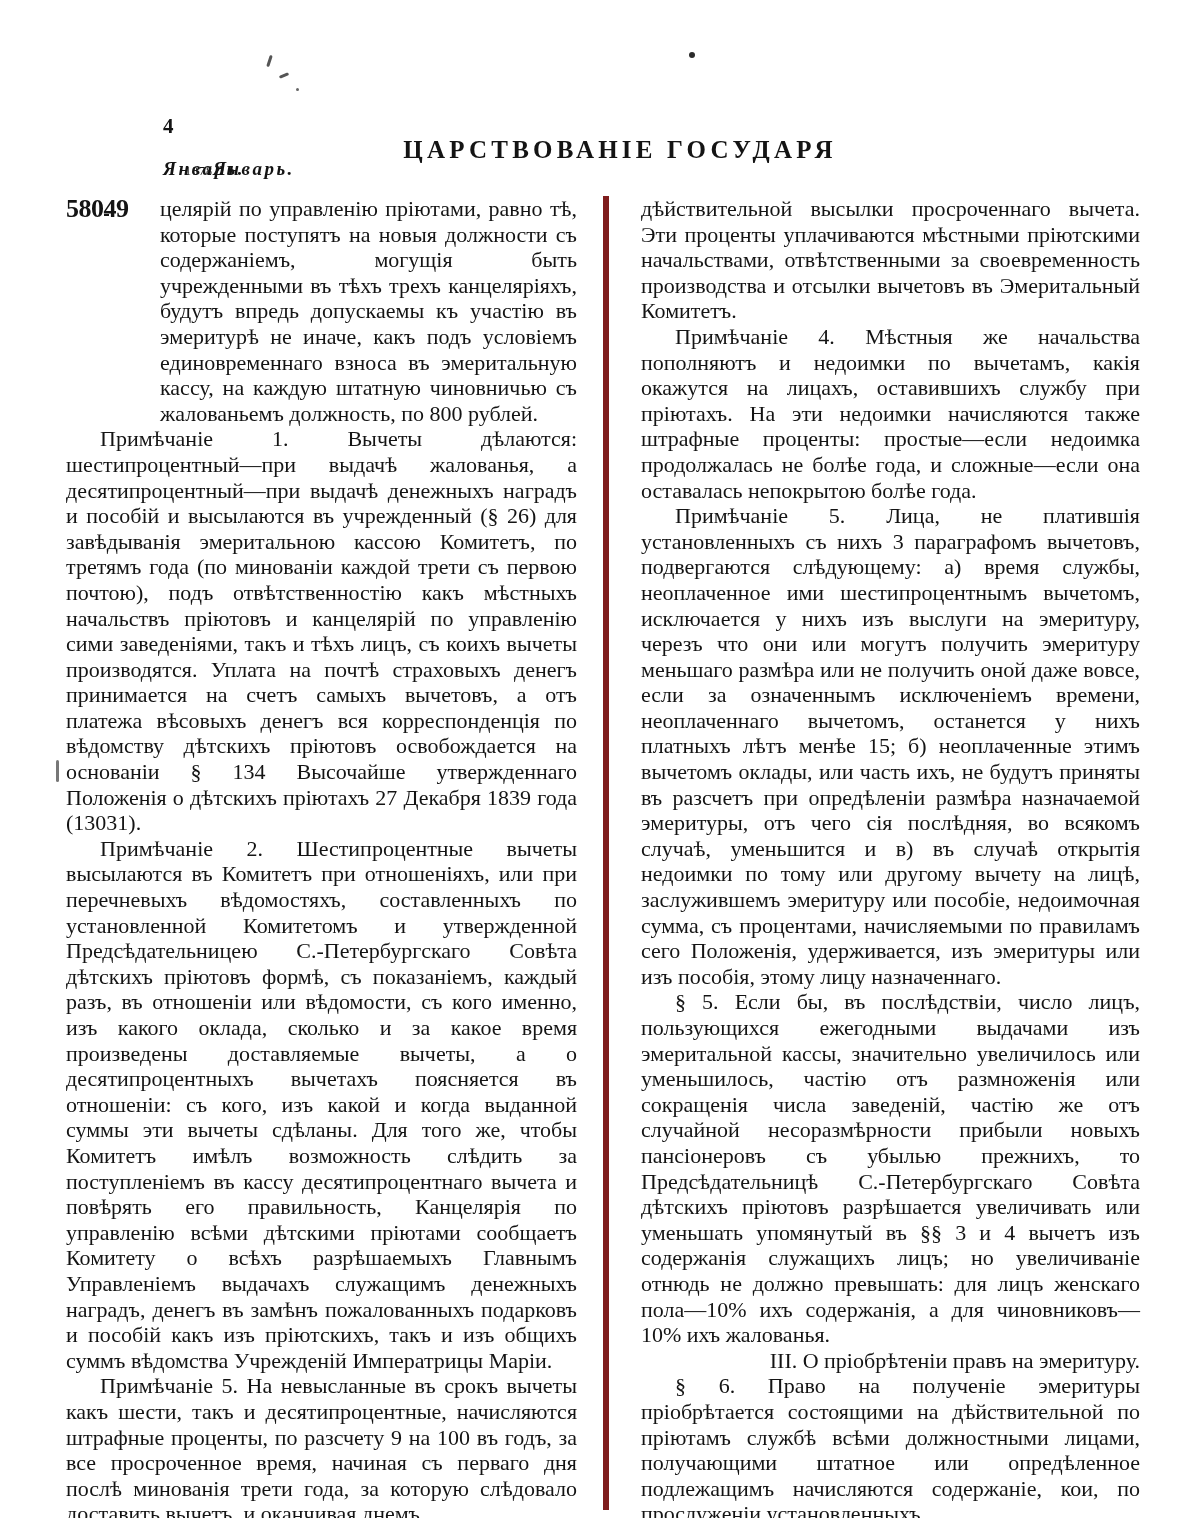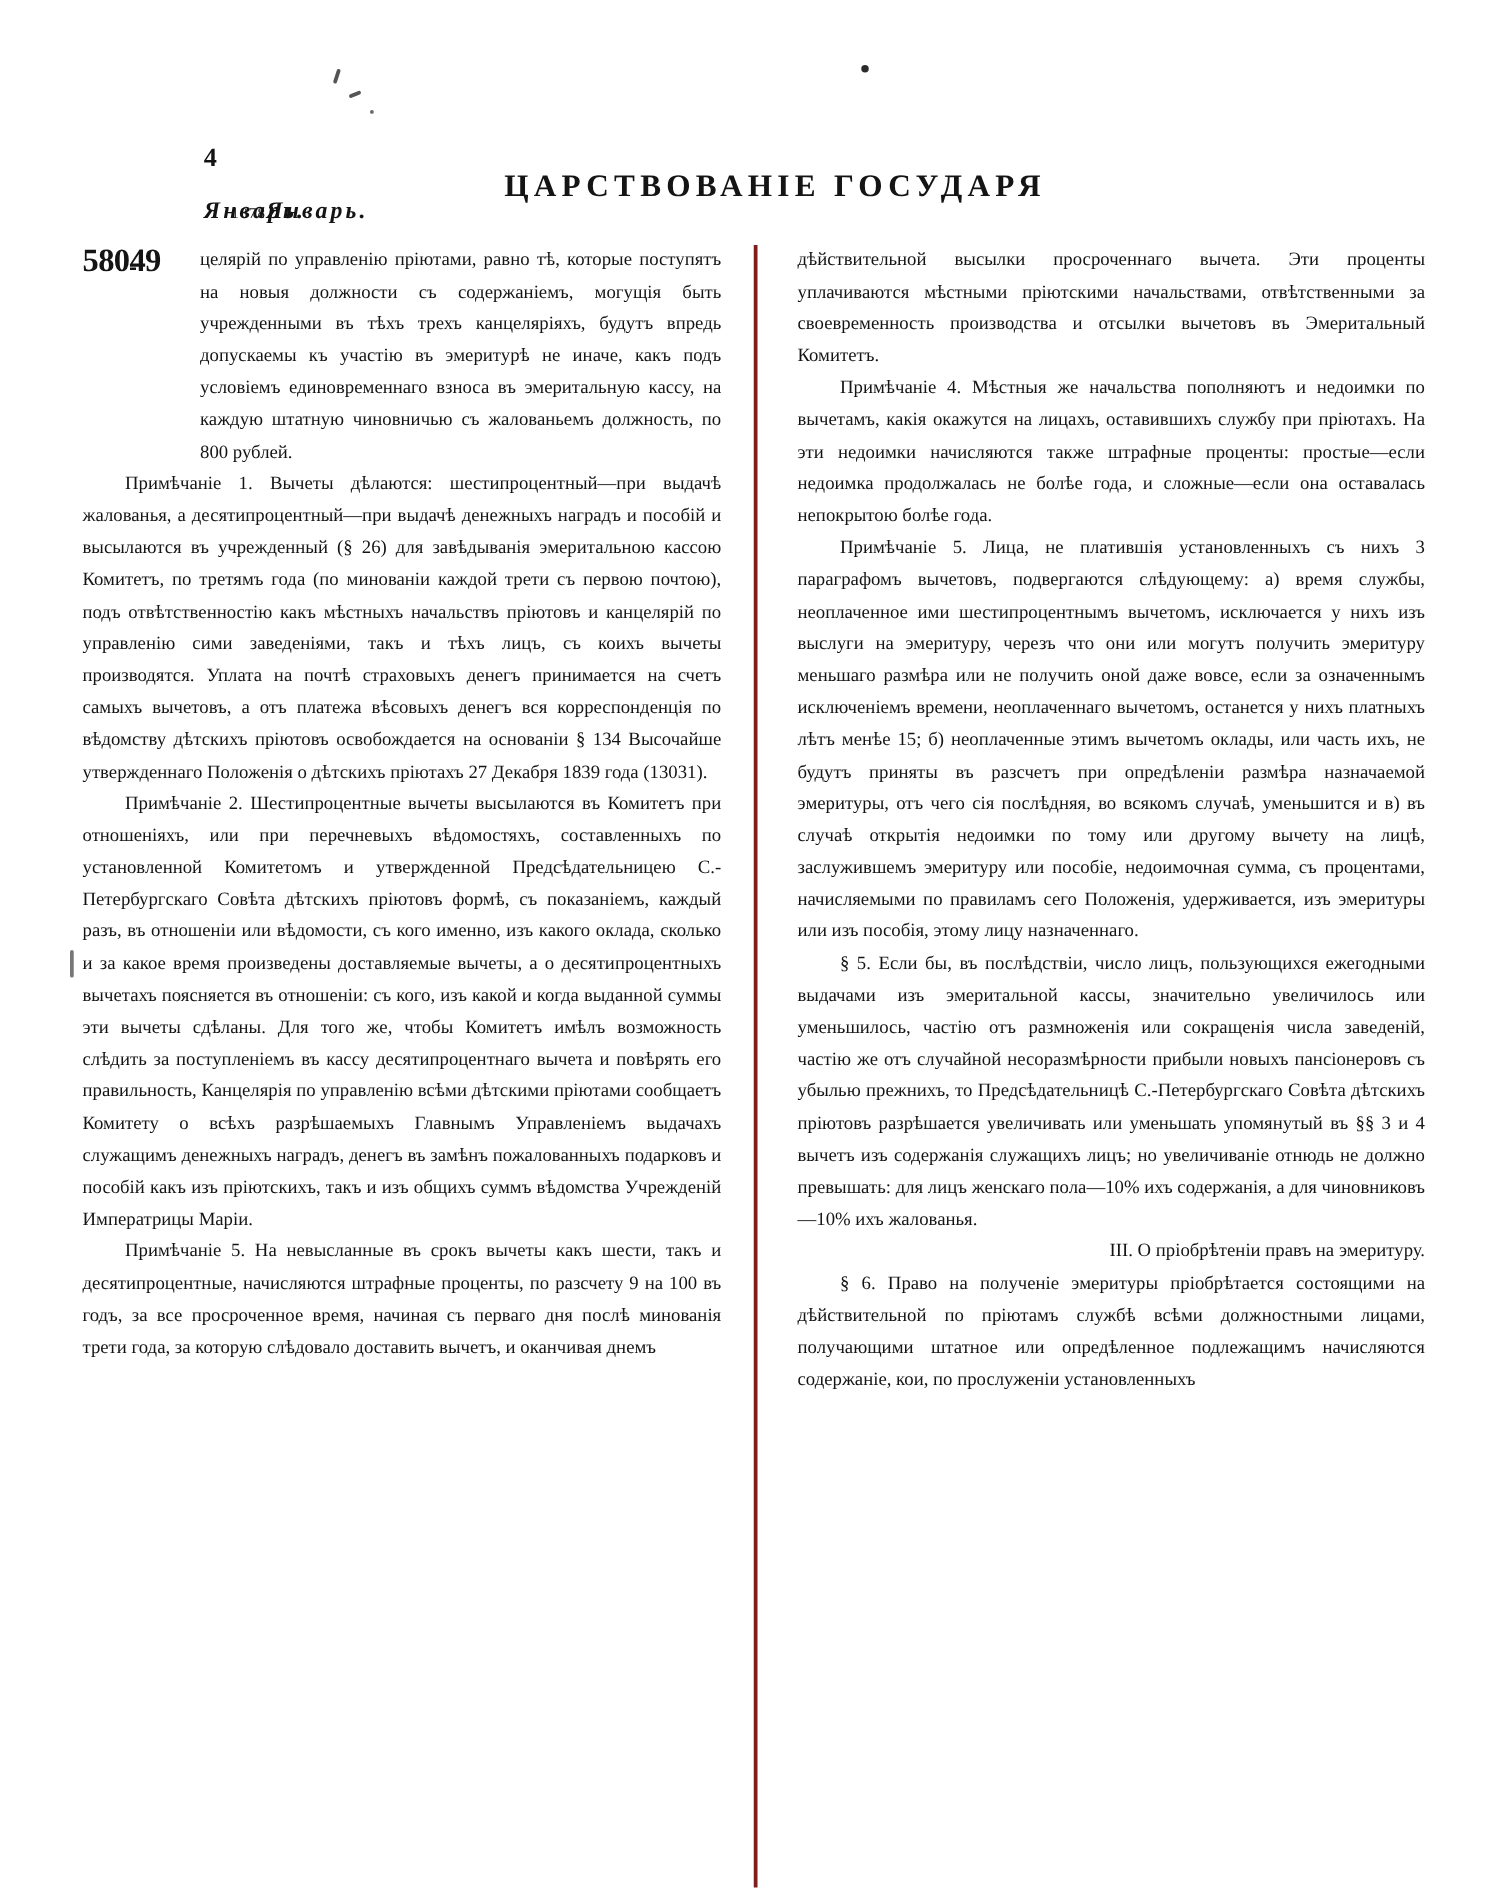--- a/index.html
+++ b/index.html
@@ -81,39 +81,39 @@
     top: 196px;
     bottom: 8px;
     display: flex;
     gap: 0;
   }
   .col {
     width: 50%;
     box-sizing: border-box;
   }
   .col-left  { padding-right: 26px; position: relative; }
-  .col-right { padding-left: 32px; border-left: 3px solid #7f1d1d; }
+  .col-right { padding-left: 32px; border-left: 6px solid #7f1d1d; }
 
   .doc-number {
     position: absolute;
     left: 0;
     top: 0;
     font-size: 26px;
     font-weight: 700;
     letter-spacing: -0.5px;
     line-height: 1;
     text-decoration: underline;
     text-underline-offset: -3px;
     text-decoration-thickness: 2px;
     text-align: right;
   }
 
   p {
     margin: 0;
-    font-size: 15px;
+    font-size: 22px;
     line-height: 25.6px;
     text-align: justify;
     text-justify: inter-word;
     hyphens: none;
   }
   p.indent { text-indent: 34px; }
   p.first-para { text-indent: 0; padding-left: 94px; }
   .it { }
   .center { text-align: right; text-indent: 0; }
 </style>

